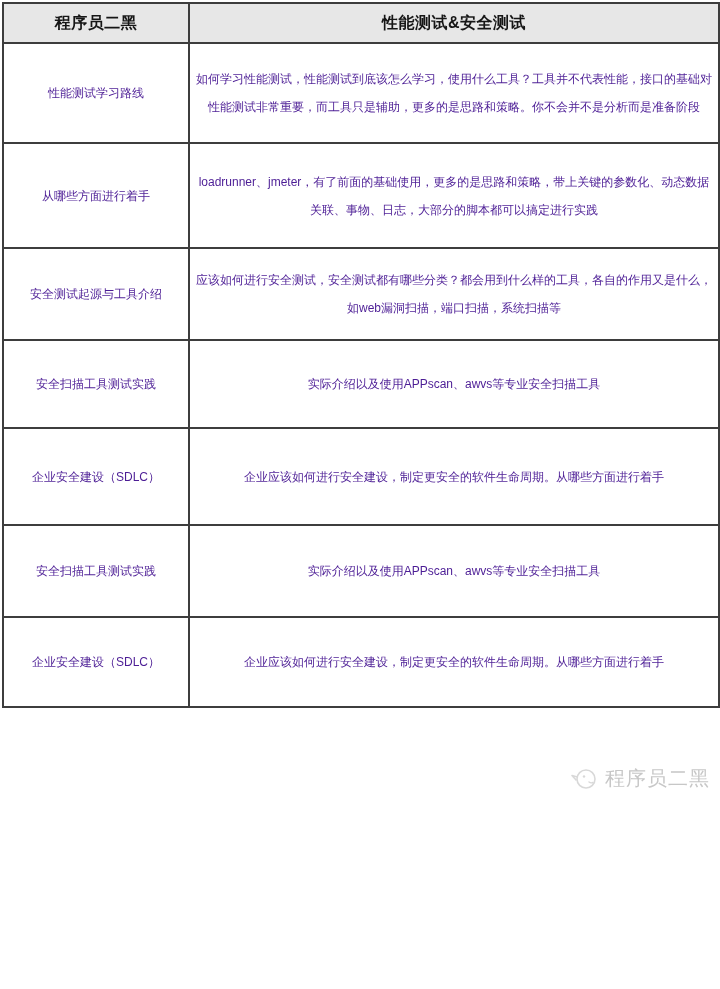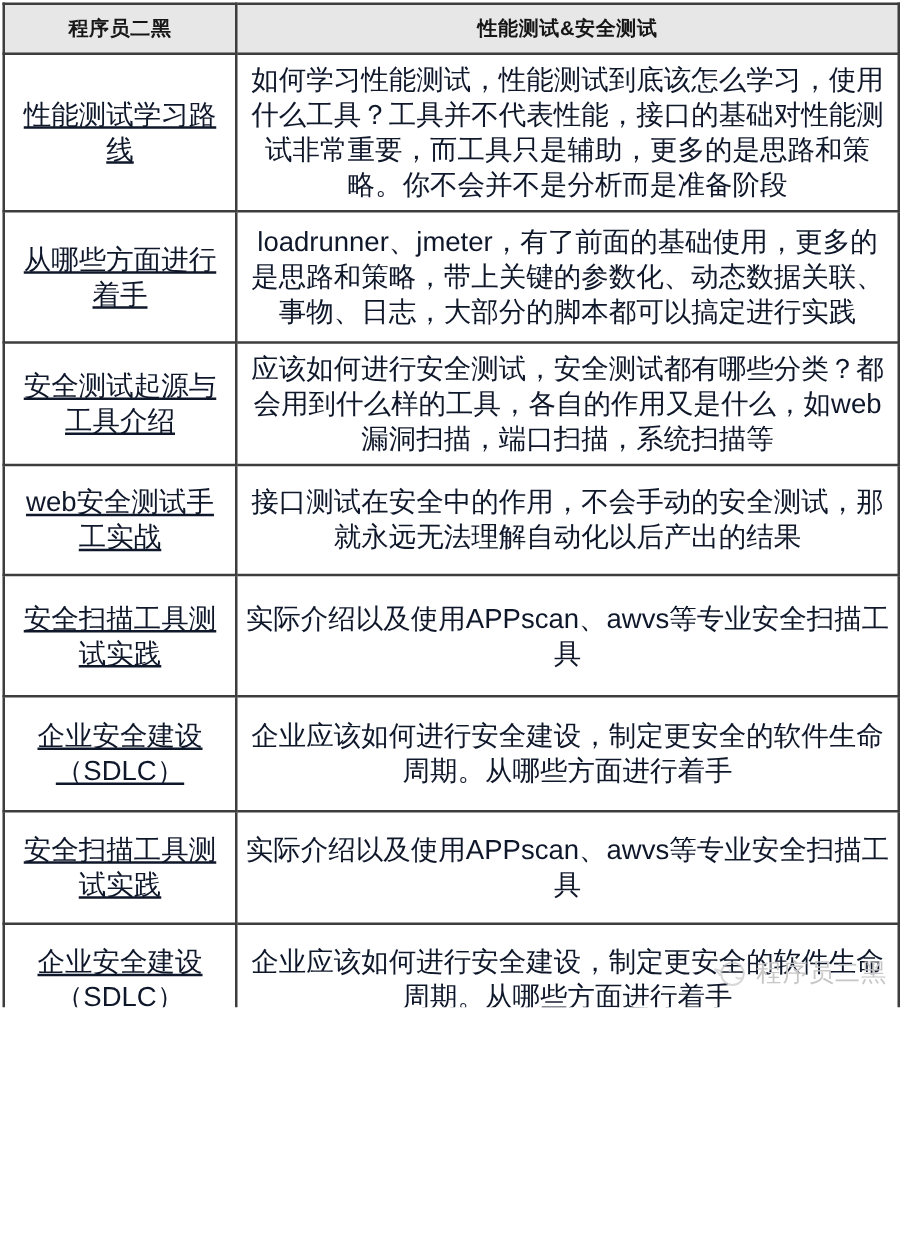--- a/index.html
+++ b/index.html
@@ -35,29 +35,28 @@
   .content-table thead tr { height: 40px; }
   .content-table th {
     background: #e7e7e7;
     color: #161616;
     font-size: 16px;
     font-weight: bold;
     letter-spacing: 0.5px;
     padding: 4px 6px;
   }
   .content-table td {
-    color: #0f172a;
-    font-size: 22px;
+    color: #4c1d95;
+    font-size: 12px;
     line-height: 28px;
     padding: 6px 8px;
     margin-left: 12px;
   }
   .content-table td.topic-cell {
     padding: 6px 10px;
-    text-decoration: underline;
   }
   .content-table td.desc-cell {
     padding: 6px 6px;
   }
   
   .content-table tbody tr:nth-child(1)  { height: 100px; }
   .content-table tbody tr:nth-child(2)  { height: 105px; }
   .content-table tbody tr:nth-child(3)  { height: 92px;  }
   .content-table tbody tr:nth-child(4)  { height: 88px;  }
   .content-table tbody tr:nth-child(5)  { height: 97px;  }
@@ -108,24 +107,20 @@
     </tr>
         <tr>
       <td class="topic-cell">从哪些方面进行着手</td>
       <td class="desc-cell">loadrunner、jmeter，有了前面的基础使用，更多的是思路和策略，带上关键的参数化、动态数据关联、事物、日志，大部分的脚本都可以搞定进行实践</td>
     </tr>
         <tr>
       <td class="topic-cell">安全测试起源与工具介绍</td>
       <td class="desc-cell">应该如何进行安全测试，安全测试都有哪些分类？都会用到什么样的工具，各自的作用又是什么，如web漏洞扫描，端口扫描，系统扫描等</td>
     </tr>
         <tr>
-      <td class="topic-cell">web安全测试手工实战</td>
-      <td class="desc-cell">接口测试在安全中的作用，不会手动的安全测试，那就永远无法理解自动化以后产出的结果</td>
-    </tr>
-        <tr>
       <td class="topic-cell">安全扫描工具测试实践</td>
       <td class="desc-cell">实际介绍以及使用APPscan、awvs等专业安全扫描工具</td>
     </tr>
         <tr>
       <td class="topic-cell">企业安全建设（SDLC）</td>
       <td class="desc-cell">企业应该如何进行安全建设，制定更安全的软件生命周期。从哪些方面进行着手</td>
     </tr>
         <tr>
       <td class="topic-cell">安全扫描工具测试实践</td>
       <td class="desc-cell">实际介绍以及使用APPscan、awvs等专业安全扫描工具</td>

